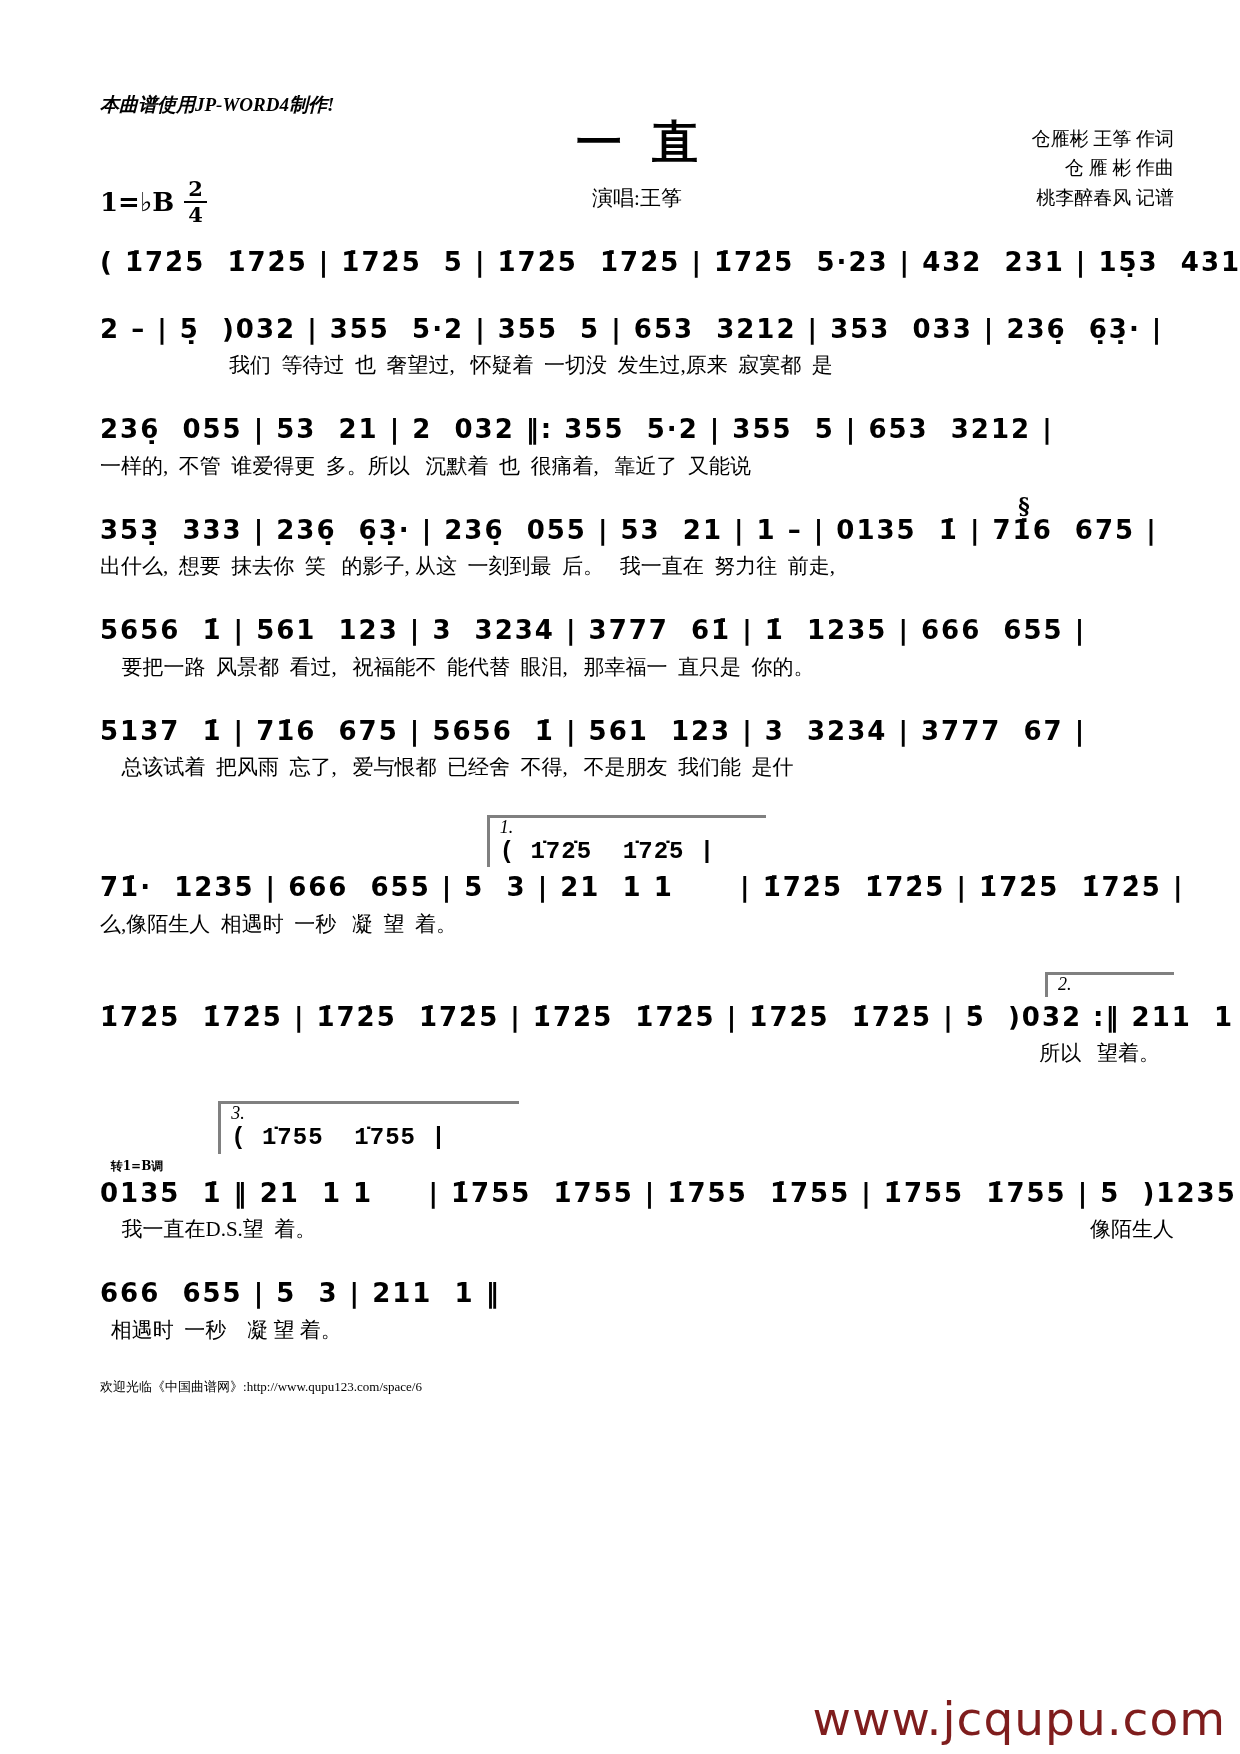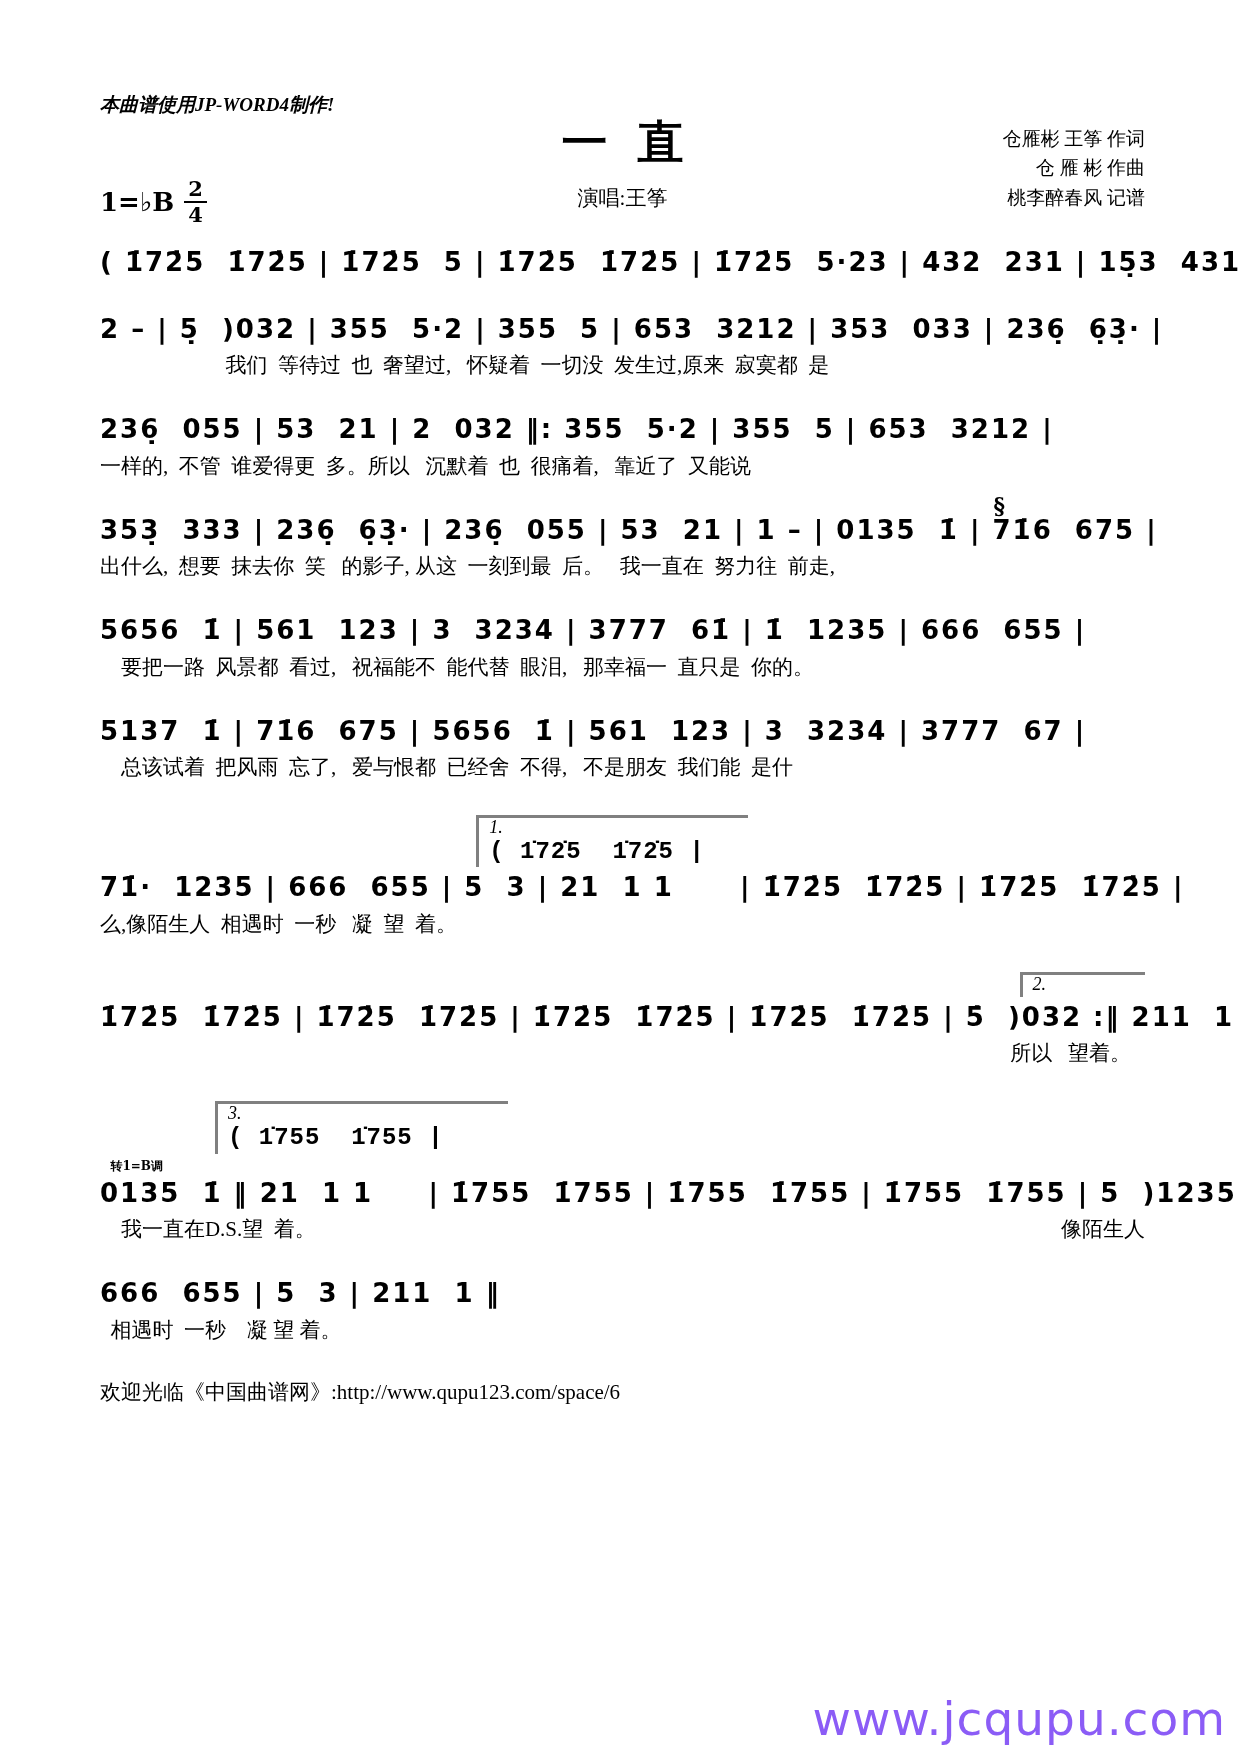--- a/index.html
+++ b/index.html
@@ -1,18 +1,18 @@
 <!DOCTYPE html>
 <html><head>
 <meta charset="utf-8">
 <style>
   html,body{margin:0;padding:0;background:#e8e8e8}
   .page{width:1240px;height:1754px;background:#ffffff;position:relative;overflow:hidden;
         color:#000;font-family:"Liberation Serif",serif;margin:0 auto;box-sizing:border-box}
-  .content{padding:88px 95px 0 100px;box-sizing:border-box}
+  .content{padding:88px 66px 0 100px;box-sizing:border-box}
 
   
   .header{position:relative;height:158px}
   .maker-note{position:absolute;top:4px;left:0;font-style:italic;font-weight:bold;font-size:19px}
   .page-title{position:absolute;top:24px;left:0;right:0;text-align:center;
               font-size:46px;font-weight:bold;letter-spacing:30px;text-indent:30px}
   .credits{position:absolute;right:0;top:36px;text-align:right;font-size:19px;line-height:1.55}
   .credits span{display:block}
   .performer{position:absolute;left:0;right:0;top:96px;text-align:center;font-size:21px}
   .keysig{position:absolute;left:0;top:90px;font-size:26px;font-weight:bold;
@@ -32,23 +32,23 @@
   .notes-row{position:relative}
   .mark{position:absolute;top:-22px;font-size:22px;font-weight:bold;font-family:"DejaVu Serif",serif}
   .notes{font-family:"DejaVu Sans",sans-serif;font-weight:bold;font-size:26px;
          white-space:pre;letter-spacing:2px;line-height:1.25}
   .lyrics{display:flex;justify-content:space-between;font-size:21px;margin-top:7px;
           white-space:pre;min-height:27px;line-height:1.25}
   .lyrics.right{justify-content:flex-end;padding-right:14px}
   .lyrics.empty{min-height:0;height:0;margin-top:0;overflow:hidden}
 
   
-  .site-links{margin-top:30px;font-size:21px}
+  .site-links{margin-top:30px;font-size:13px}
   .site-link-line{margin-bottom:58px;white-space:pre}
-  .watermark{position:absolute;right:14px;bottom:8px;font-size:47px;color:#8b5cf6;
+  .watermark{position:absolute;right:14px;bottom:8px;font-size:47px;color:#7f1d1d;
              font-family:"DejaVu Sans",sans-serif;letter-spacing:1px}
 </style>
 </head>
 <body>
 
 <div class="page">
   <div class="content">
 
     <div class="header">
       <div class="maker-note">本曲谱使用JP-WORD4制作!</div>

